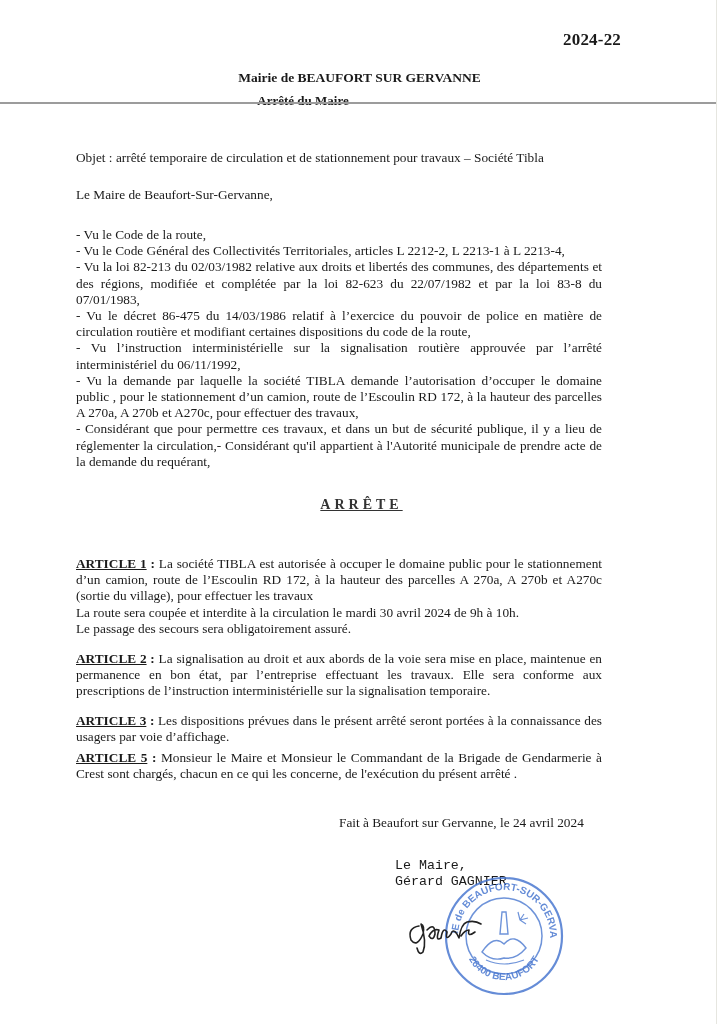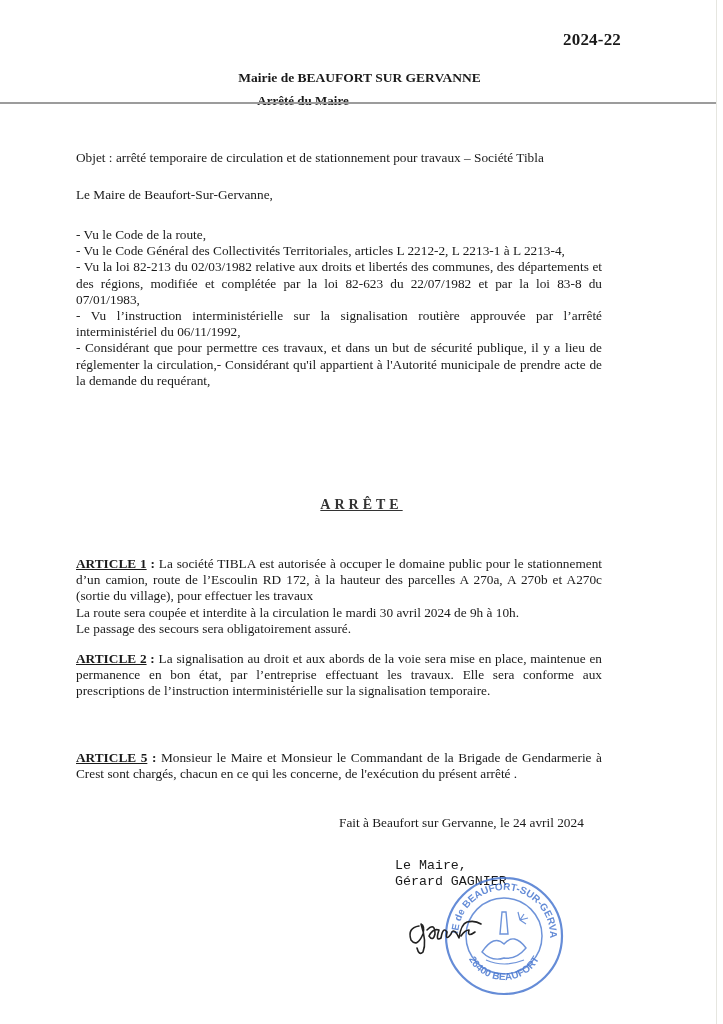--- a/index.html
+++ b/index.html
@@ -55,40 +55,47 @@
   </div>
 
   <div class="body-text intro">
     <p>Le Maire de Beaufort-Sur-Gervanne,</p>
   </div>
 
   <div class="body-text vu-list">
     <p>- Vu le Code de la route,</p>
     <p>- Vu le Code Général des Collectivités Territoriales, articles L 2212-2, L 2213-1 à L 2213-4,</p>
     <p>- Vu la loi 82-213 du 02/03/1982 relative aux droits et libertés des communes, des départements et des régions, modifiée et complétée par la loi 82-623 du 22/07/1982 et par la loi 83-8 du 07/01/1983,</p>
+    <p>- Vu le décret 86-475 du 14/03/1986 relatif à l’exercice du pouvoir de police en matière de circulation routière et modifiant certaines dispositions du code de la route,</p>
     <p>- Vu l’instruction interministérielle sur la signalisation routière approuvée par l’arrêté interministériel du 06/11/1992,</p>
+    <p>- Vu la demande par laquelle la société TIBLA demande l’autorisation d’occuper le domaine public , pour le stationnement d’un camion, route de l’Escoulin RD 172, à la hauteur des parcelles A 270a, A 270b et A270c, pour effectuer des travaux,</p>
     <p>- Considérant que pour permettre ces travaux, et dans un but de sécurité publique, il y a lieu de réglementer la circulation,- Considérant qu'il appartient à l'Autorité municipale de prendre acte de la demande du requérant,</p>
   </div>
 
   <div class="arrete-heading">ARRÊTE</div>
 
   <div class="body-text article-1">
     <p>
       <span class="article-label">ARTICLE 1</span><span class="article-colon"> : </span><span>La société TIBLA est autorisée à occuper le domaine public pour le stationnement d’un camion, route de l’Escoulin RD 172, à la hauteur des parcelles A 270a, A 270b et A270c (sortie du village), pour effectuer les travaux</span>
     </p>
     <p style="text-align:left">La route sera coupée et interdite à la circulation le mardi 30 avril 2024 de 9h à 10h.</p>
     <p style="text-align:left">Le passage des secours sera obligatoirement assuré.</p>
   </div>
 
   <div class="body-text article-2">
     <p>
       <span class="article-label">ARTICLE 2</span><span class="article-colon"> : </span><span>La signalisation au droit et aux abords de la voie sera mise en place, maintenue en permanence en bon état, par l’entreprise effectuant les travaux. Elle sera conforme aux prescriptions de l’instruction interministérielle sur la signalisation temporaire.</span>
     </p>
   </div>
 
+  <div class="body-text article-3">
+    <p>
+      <span class="article-label">ARTICLE 3</span><span class="article-colon"> : </span><span>Les dispositions prévues dans le présent arrêté seront portées à la connaissance des usagers par voie d’affichage.</span>
+    </p>
+  </div>
 
   <div class="body-text article-5">
     <p>
       <span class="article-label">ARTICLE 5</span><span class="article-colon"> : </span><span>Monsieur le Maire et Monsieur le Commandant de la Brigade de Gendarmerie à Crest sont chargés, chacun en ce qui les concerne, de l'exécution du présent arrêté .</span>
     </p>
   </div>
 
   <div class="fait-a">Fait à Beaufort sur Gervanne, le 24 avril 2024</div>
 
   <div class="signature-block">

